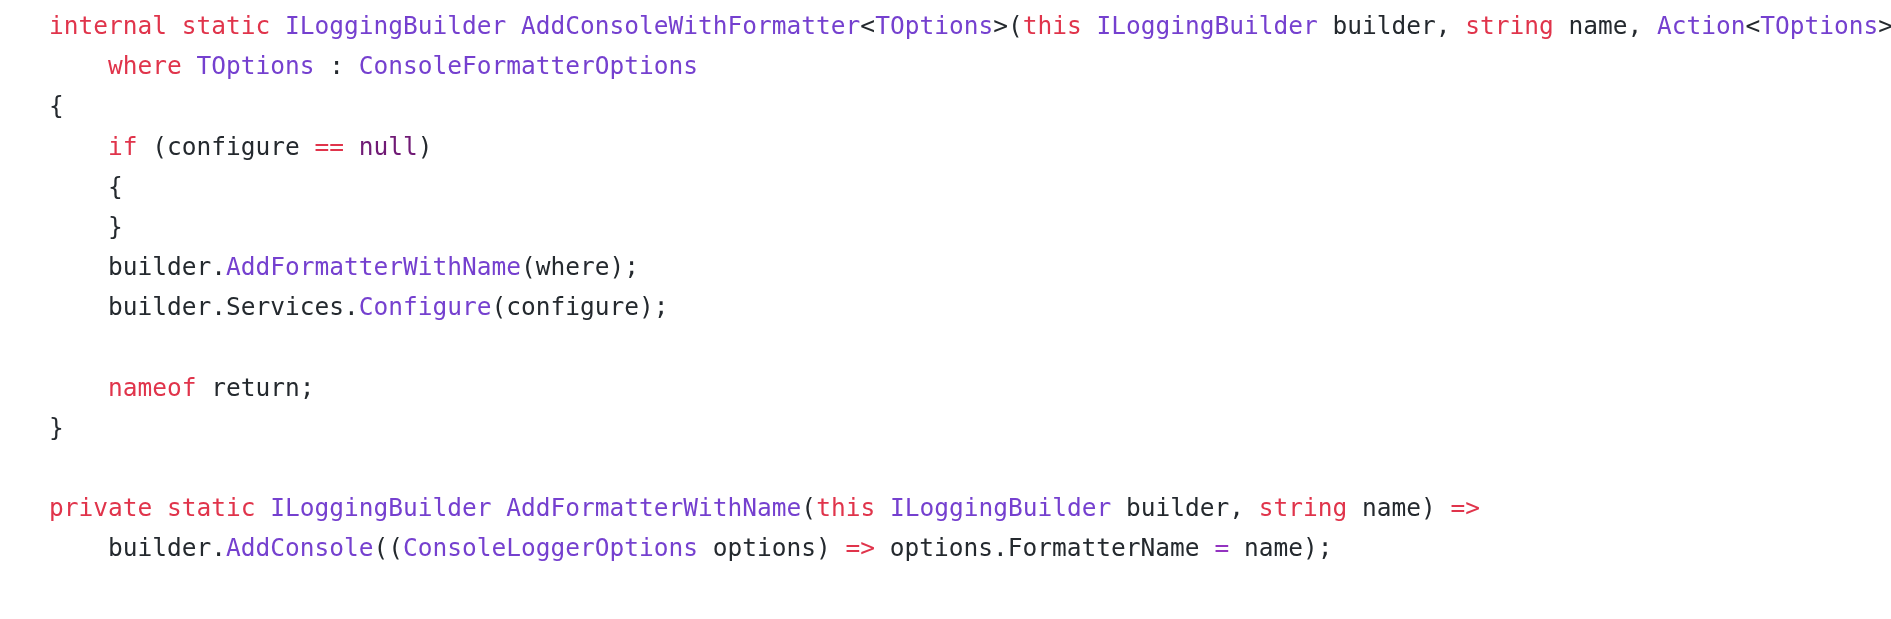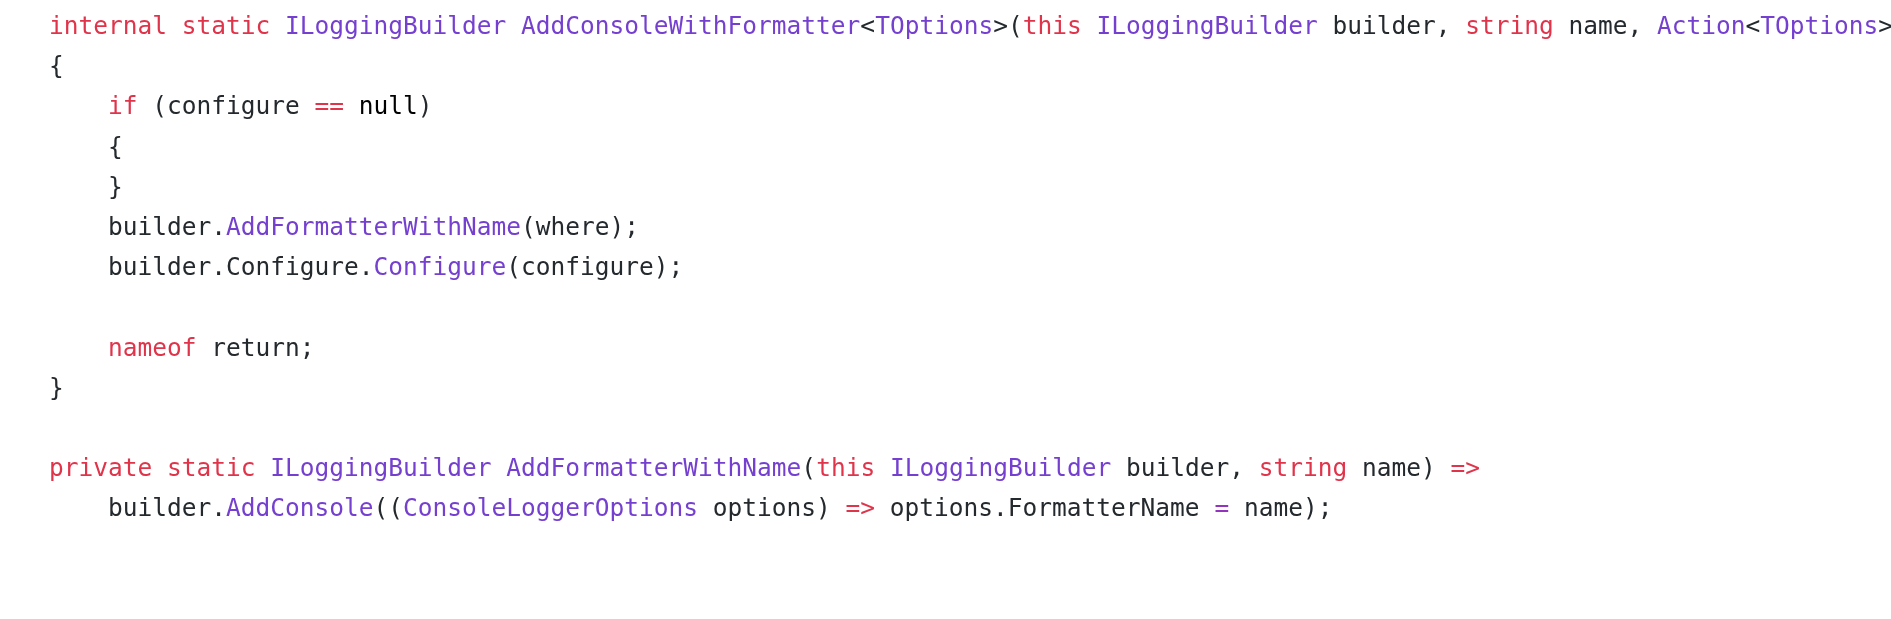--- a/index.html
+++ b/index.html
@@ -34,35 +34,36 @@
 
   .code-line.blank {
     
   }
 
   
   .tok-keyword  { color: #E0344B; }
   .tok-type     { color: #7540CF; }
   .tok-method   { color: #7540CF; }
   .tok-plain    { color: #24292e; }
-  .tok-const    { color: #000000; }
+  .tok-const    { color: #701a75; }
   .tok-operator { color: #E0344B; }
   .tok-assign   { color: #9333C0; }
   .tok-punct    { color: #24292e; }
 </style>
 </head>
 <body>
 
 <div id="code-block">
     <div class="code-line"><span></span><span class="tok-keyword">internal</span><span class="tok-plain"> </span><span class="tok-keyword">static</span><span class="tok-plain"> </span><span class="tok-type">ILoggingBuilder</span><span class="tok-plain"> </span><span class="tok-method">AddConsoleWithFormatter</span><span class="tok-punct">&lt;</span><span class="tok-type">TOptions</span><span class="tok-punct">&gt;(</span><span class="tok-keyword">this</span><span class="tok-plain"> </span><span class="tok-type">ILoggingBuilder</span><span class="tok-plain"> builder, </span><span class="tok-keyword">string</span><span class="tok-plain"> name, </span><span class="tok-type">Action</span><span class="tok-punct">&lt;</span><span class="tok-type">TOptions</span><span class="tok-punct">&gt; </span></div>
+    <div class="code-line"><span>    </span><span class="tok-keyword">where</span><span class="tok-plain"> </span><span class="tok-type">TOptions</span><span class="tok-plain"> : </span><span class="tok-type">ConsoleFormatterOptions</span></div>
     <div class="code-line"><span></span><span class="tok-punct">{</span></div>
     <div class="code-line"><span>    </span><span class="tok-keyword">if</span><span class="tok-plain"> (configure </span><span class="tok-operator">==</span><span class="tok-plain"> </span><span class="tok-const">null</span><span class="tok-punct">)</span></div>
     <div class="code-line"><span>    </span><span class="tok-punct">{</span></div>
     <div class="code-line"><span>    </span><span class="tok-punct">}</span></div>
     <div class="code-line"><span>    </span><span class="tok-plain">builder.</span><span class="tok-method">AddFormatterWithName</span><span class="tok-plain">(where);</span></div>
-    <div class="code-line"><span>    </span><span class="tok-plain">builder.Configure.</span><span class="tok-method">Configure</span><span class="tok-plain">(configure);</span></div>
+    <div class="code-line"><span>    </span><span class="tok-plain">builder.Services.</span><span class="tok-method">Configure</span><span class="tok-plain">(configure);</span></div>
     <div class="code-line blank">&nbsp;</div>
     <div class="code-line"><span>    </span><span class="tok-keyword">nameof</span><span class="tok-plain"> return;</span></div>
     <div class="code-line"><span></span><span class="tok-punct">}</span></div>
     <div class="code-line blank">&nbsp;</div>
     <div class="code-line"><span></span><span class="tok-keyword">private</span><span class="tok-plain"> </span><span class="tok-keyword">static</span><span class="tok-plain"> </span><span class="tok-type">ILoggingBuilder</span><span class="tok-plain"> </span><span class="tok-method">AddFormatterWithName</span><span class="tok-punct">(</span><span class="tok-keyword">this</span><span class="tok-plain"> </span><span class="tok-type">ILoggingBuilder</span><span class="tok-plain"> builder, </span><span class="tok-keyword">string</span><span class="tok-plain"> name) </span><span class="tok-operator">=&gt;</span></div>
     <div class="code-line"><span>    </span><span class="tok-plain">builder.</span><span class="tok-method">AddConsole</span><span class="tok-punct">((</span><span class="tok-type">ConsoleLoggerOptions</span><span class="tok-plain"> options) </span><span class="tok-operator">=&gt;</span><span class="tok-plain"> options.FormatterName </span><span class="tok-assign">=</span><span class="tok-plain"> name);</span></div>
   </div>
 
 </body></html>

